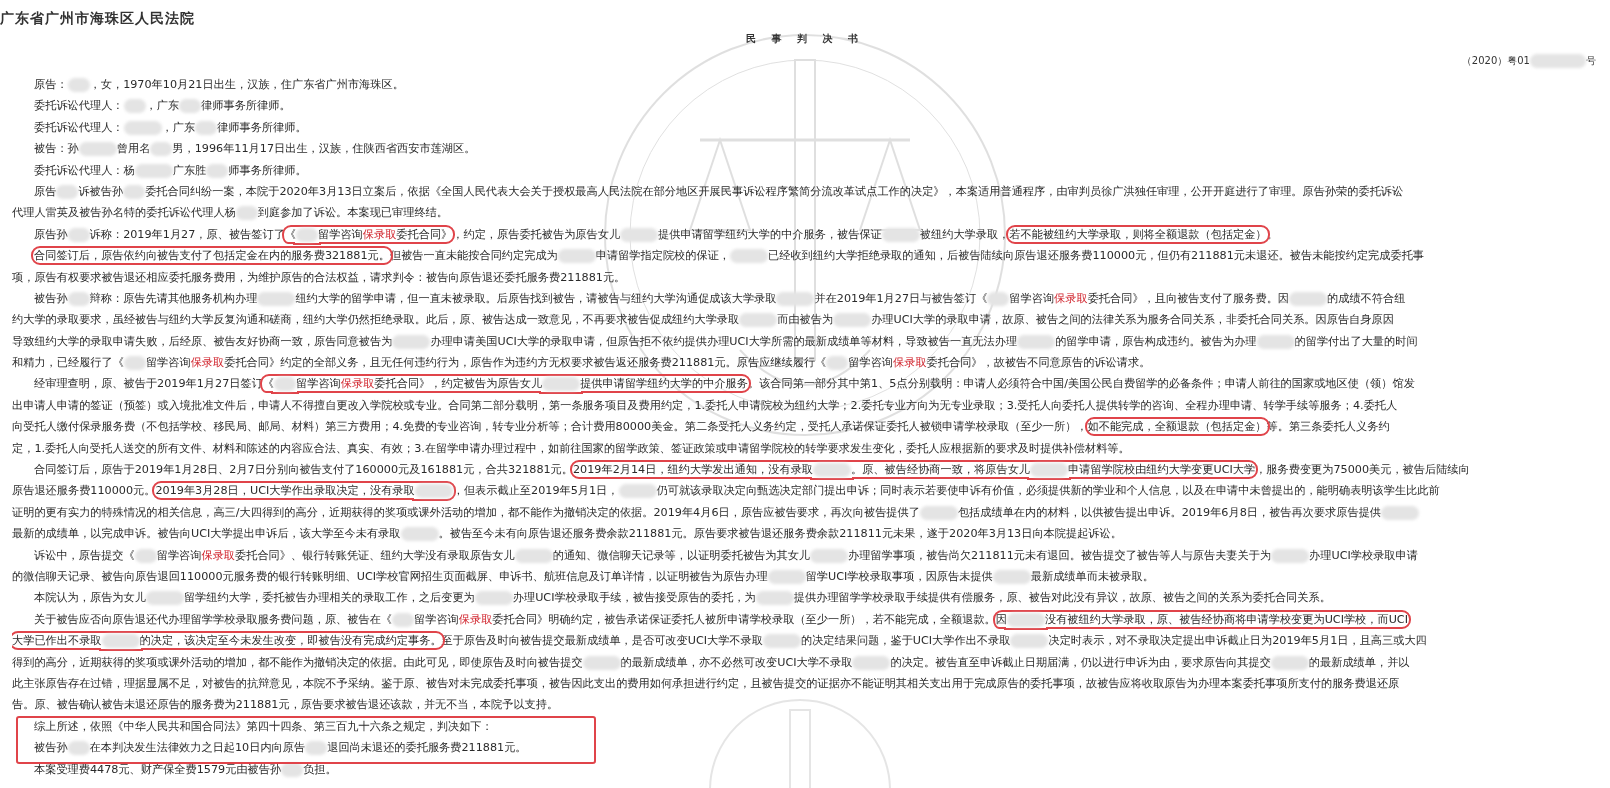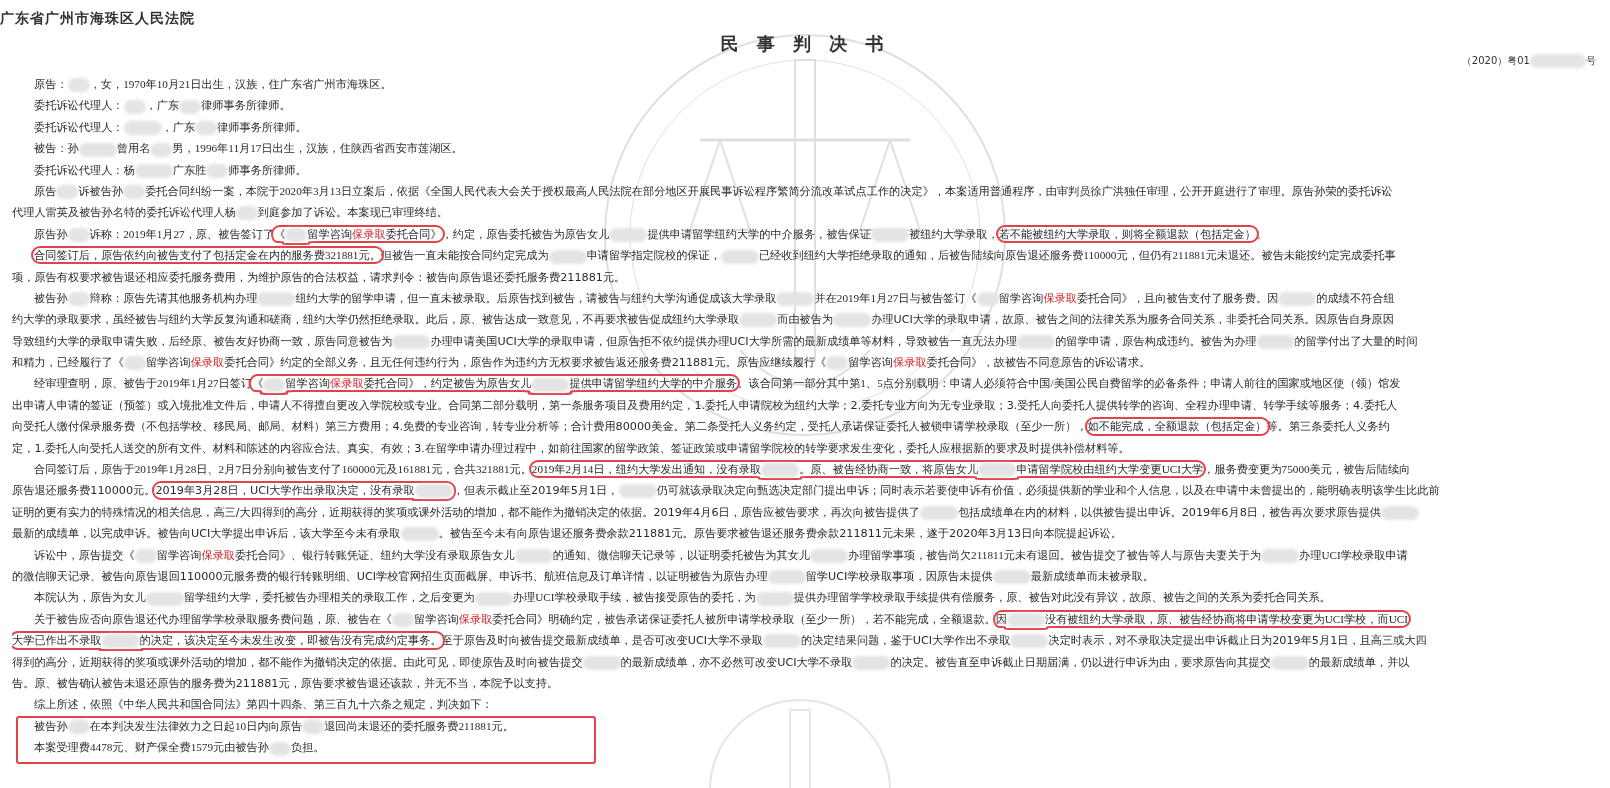--- a/index.html
+++ b/index.html
@@ -3,25 +3,25 @@
 <meta charset="utf-8">
 <style>
   html, body { margin:0; padding:0; background:#ffffff; }
   body { width:1610px; height:788px; overflow:hidden; position:relative;
          font-family:"DejaVu Sans", sans-serif; color:#2a2a2a; }
   .emblem { position:absolute; left:590px; top:20px; width:430px; height:440px; opacity:0.18; }
   .emblem2 { position:absolute; left:700px; top:690px; width:200px; height:200px; opacity:0.15; }
   .header-title { position:absolute; top:10px; left:0; width:1610px; text-align:left;
                   font-size:14px; font-weight:bold; letter-spacing:1px; color:#333; }
   .header-sub { position:absolute; top:32px; left:0; width:1610px; text-align:center;
-                font-size:18px; font-weight:bold; letter-spacing:6px; color:#333; }
+                font-size:10px; font-weight:bold; letter-spacing:6px; color:#333; }
   .case-no { position:absolute; top:54px; right:14px; font-size:10px; color:#333; }
   .body { position:absolute; top:74px; left:12px; width:1586px; font-size:11.2px; line-height:21.4px; }
   .line { white-space:nowrap; overflow:hidden; height:21.4px; }
-  .indent { padding-left:22px;font-family:Liberation Serif, serif; }
+  .indent { padding-left:22px; }
   .blur { display:inline-block; width:38px; height:14px; background:#e4e4e4; border-radius:7px;
           vertical-align:middle; filter:blur(1.5px); }
   .blur.s { width:22px; } .blur.l { width:56px; }
   .red { color:#d0222b; }
   .box { outline:2px solid #e0444a; outline-offset:1px; border-radius:6px; }
   .verdict-box { position:absolute; left:16px; top:716px; width:576px; height:44px;
                  border:2px solid #e0444a; border-radius:3px; }
 </style>
 </head>
 <body>
@@ -76,19 +76,20 @@
   <div class="line"><span>最新的成绩单，以完成申诉。被告向UCI大学提出申诉后，该大学至今未有录取</span><span class="blur"></span><span>。被告至今未有向原告退还服务费余款211881元。原告要求被告退还服务费余款211811元未果，遂于2020年3月13日向本院提起诉讼。</span></div>
 
   <div class="line indent"><span>诉讼中，原告提交《</span><span class="blur s"></span><span>留学咨询</span><span class="red">保录取</span><span>委托合同》、银行转账凭证、纽约大学没有录取原告女儿</span><span class="blur"></span><span>的通知、微信聊天记录等，以证明委托被告为其女儿</span><span class="blur"></span><span>办理留学事项，被告尚欠211811元未有退回。被告提交了被告等人与原告夫妻关于为</span><span class="blur"></span><span>办理UCI学校录取申请</span></div>
   <div class="line"><span>的微信聊天记录、被告向原告退回110000元服务费的银行转账明细、UCI学校官网招生页面截屏、申诉书、航班信息及订单详情，以证明被告为原告办理</span><span class="blur"></span><span>留学UCI学校录取事项，因原告未提供</span><span class="blur"></span><span>最新成绩单而未被录取。</span></div>
 
   <div class="line indent"><span>本院认为，原告为女儿</span><span class="blur"></span><span>留学纽约大学，委托被告办理相关的录取工作，之后变更为</span><span class="blur"></span><span>办理UCI学校录取手续，被告接受原告的委托，为</span><span class="blur"></span><span>提供办理留学学校录取手续提供有偿服务，原、被告对此没有异议，故原、被告之间的关系为委托合同关系。</span></div>
 
   <div class="line indent"><span>关于被告应否向原告退还代办理留学学校录取服务费问题，原、被告在《</span><span class="blur s"></span><span>留学咨询</span><span class="red">保录取</span><span>委托合同》明确约定，被告承诺保证委托人被所申请学校录取（至少一所），若不能完成，全额退款。</span><span class="box"><span>因</span><span class="blur"></span><span>没有被纽约大学录取，原、被告经协商将申请学校变更为UCI学校，而UCI</span></span></div>
   <div class="line"><span class="box"><span>大学已作出不录取</span><span class="blur"></span><span>的决定，该决定至今未发生改变，即被告没有完成约定事务。</span></span><span>至于原告及时向被告提交最新成绩单，是否可改变UCI大学不录取</span><span class="blur"></span><span>的决定结果问题，鉴于UCI大学作出不录取</span><span class="blur"></span><span>决定时表示，对不录取决定提出申诉截止日为2019年5月1日，且高三或大四</span></div>
   <div class="line"><span>得到的高分，近期获得的奖项或课外活动的增加，都不能作为撤销决定的依据。由此可见，即使原告及时向被告提交</span><span class="blur"></span><span>的最新成绩单，亦不必然可改变UCI大学不录取</span><span class="blur"></span><span>的决定。被告直至申诉截止日期届满，仍以进行申诉为由，要求原告向其提交</span><span class="blur"></span><span>的最新成绩单，并以</span></div>
+  <div class="line">此主张原告存在过错，理据显属不足，对被告的抗辩意见，本院不予采纳。鉴于原、被告对未完成委托事项，被告因此支出的费用如何承担进行约定，且被告提交的证据亦不能证明其相关支出用于完成原告的委托事项，故被告应将收取原告为办理本案委托事项所支付的服务费退还原</div>
   <div class="line">告。原、被告确认被告未退还原告的服务费为211881元，原告要求被告退还该款，并无不当，本院予以支持。</div>
 
   <div class="line indent">综上所述，依照《中华人民共和国合同法》第四十四条、第三百九十六条之规定，判决如下：</div>
   <div class="line indent"><span>被告孙</span><span class="blur s"></span><span>在本判决发生法律效力之日起10日内向原告</span><span class="blur s"></span><span>退回尚未退还的委托服务费211881元。</span></div>
   <div class="line indent"><span>本案受理费4478元、财产保全费1579元由被告孙</span><span class="blur s"></span><span>负担。</span></div>
 </div>
 <div class="verdict-box"></div>
 
 </body></html>

